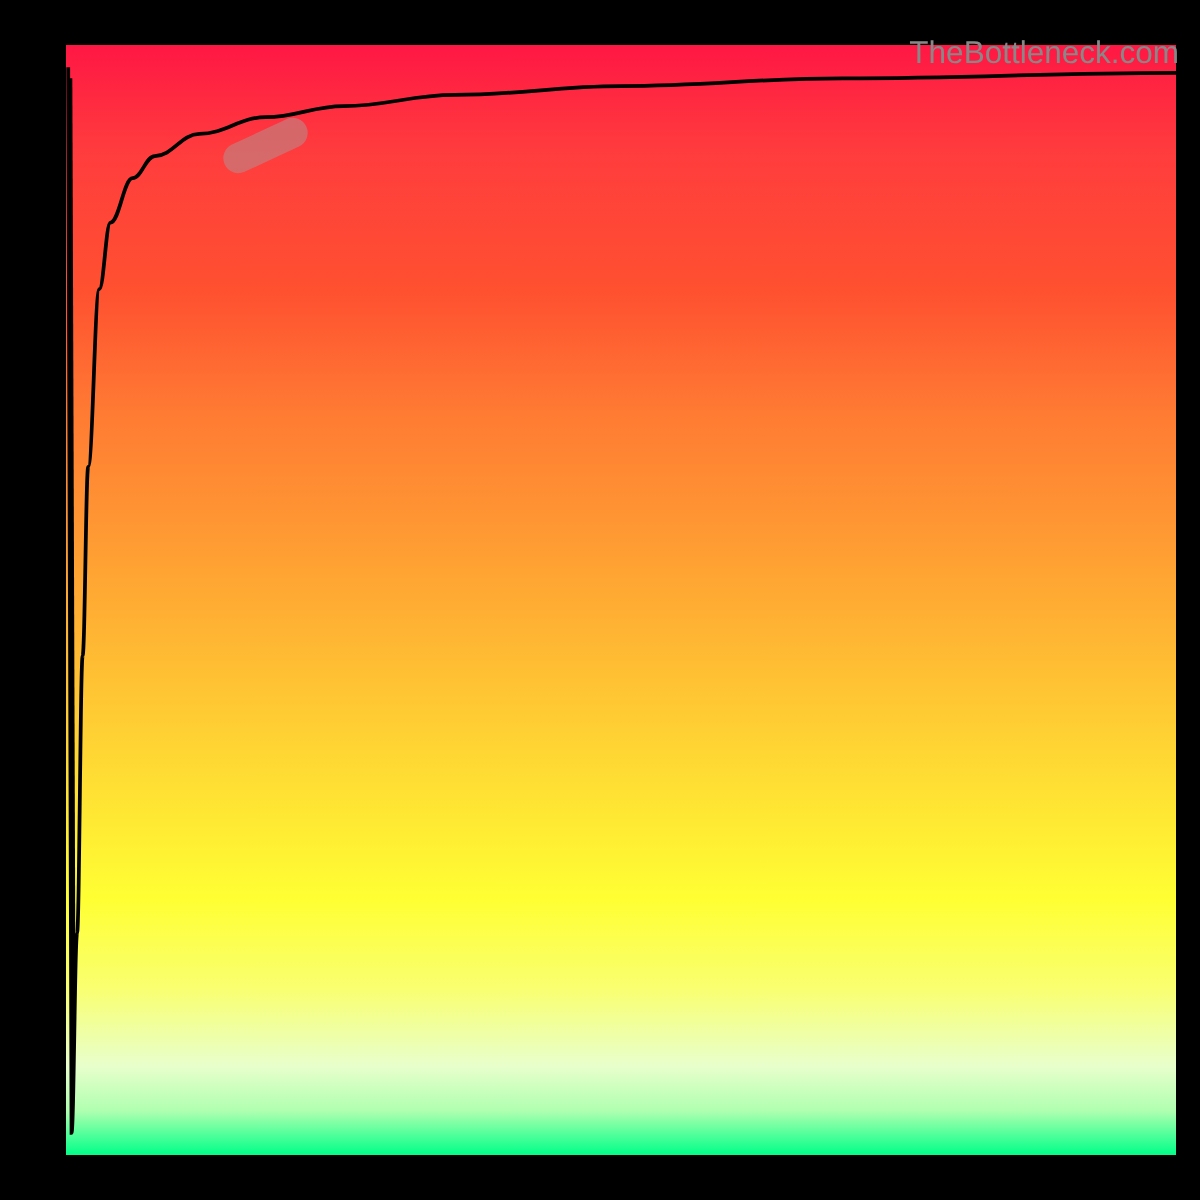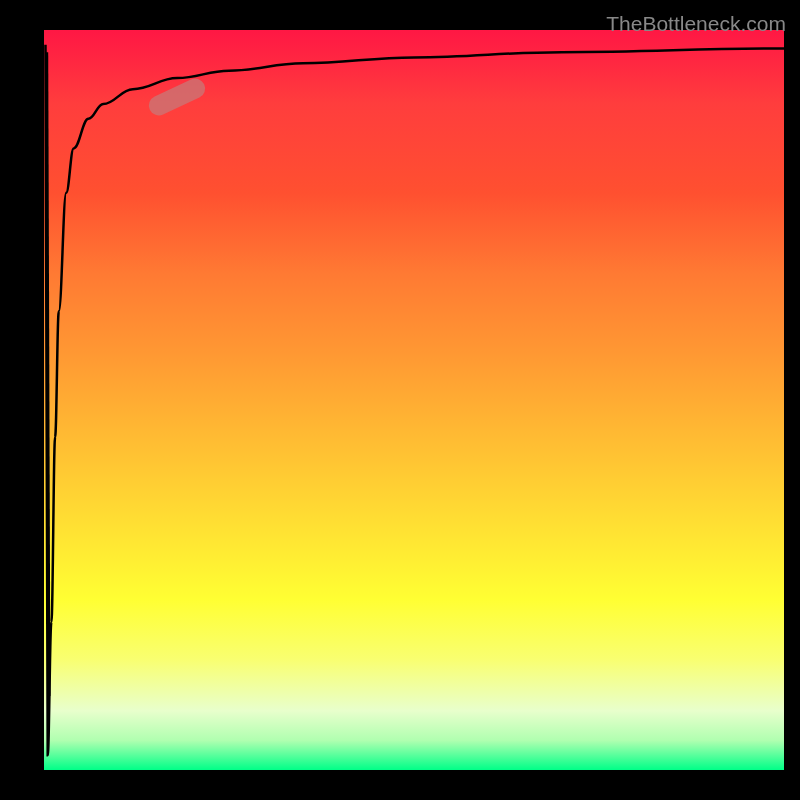--- a/index.html
+++ b/index.html
@@ -9,21 +9,21 @@
     }
     body {
       width: 800px;
       height: 800px;
       background: #000;
       position: relative;
       font-family: Arial, sans-serif;
     }
     .watermark {
       position: absolute;
-      top: 12px;
+      top: 24px;
       right: 14px;
       color: #888;
       font-size: 21px;
       font-weight: normal;
       z-index: 10;
     }
     .plot-area {
       position: absolute;
       left: 44px;
       top: 30px;

